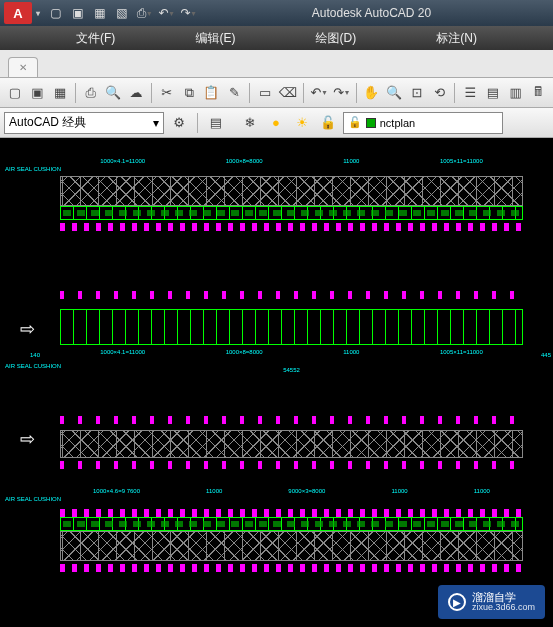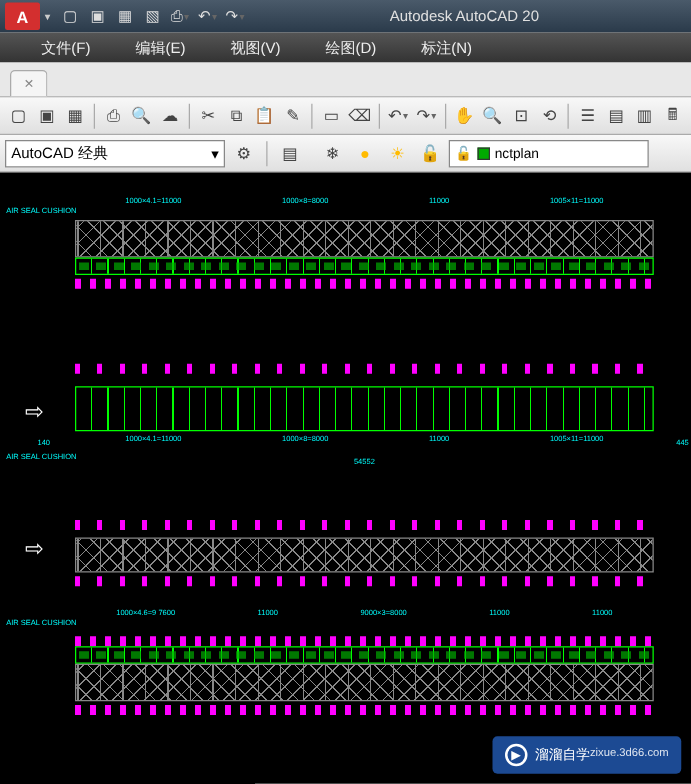--- a/index.html
+++ b/index.html
@@ -7,37 +7,37 @@
 
 
 .titlebar { height: 26px; background: linear-gradient(#4a5a6a, #2a3a4a); display: flex; align-items: center; padding: 0 4px; }
 .app-logo { width: 28px; height: 22px; background: #d32f2f; border-radius: 2px; display: flex; align-items: center; justify-content: center; color: #fff; font-weight: bold; font-size: 13px; position: relative; }
 .app-logo::after { content: "▾"; position: absolute; right: -8px; font-size: 8px; color: #ccc; }
 .qat { display: flex; gap: 2px; margin-left: 14px; }
 .qat-btn { width: 20px; height: 20px; display: flex; align-items: center; justify-content: center; font-size: 12px; color: #ddd; cursor: pointer; }
 .titlebar-title { flex: 1; text-align: center; color: #e0e0e0; font-size: 12px; padding-right: 4px; white-space: nowrap; overflow: hidden; }
 
 
-.menubar { height: 24px; background: linear-gradient(#555, #333); display: flex; align-items: center; padding: 0 21px; gap: 12px; }
+.menubar { height: 24px; background: linear-gradient(#555, #333); display: flex; align-items: center; padding: 0 64px; gap: 0; justify-content: space-between; }
 .menubar-item { color: #eee; font-size: 12px; padding: 0 12px; cursor: pointer; }
 
 
 .tabbar { height: 28px; background: #e8e8e8; display: flex; align-items: flex-end; padding: 0 8px; border-bottom: 1px solid #aaa; }
 .tab { background: #f5f5f5; border: 1px solid #aaa; border-bottom: none; border-radius: 4px 4px 0 0; padding: 4px 10px; font-size: 12px; display: flex; align-items: center; gap: 6px; }
 .tab-close { font-size: 10px; color: #888; cursor: pointer; }
 
 
 .toolbar { height: 30px; background: linear-gradient(#f8f8f8, #e0e0e0); border-bottom: 1px solid #aaa; display: flex; align-items: center; padding: 0 4px; gap: 1px; }
 .tb-btn { width: 22px; height: 22px; display: flex; align-items: center; justify-content: center; font-size: 13px; cursor: pointer; border: 1px solid transparent; border-radius: 2px; color: #444; }
 .tb-sep { width: 1px; height: 20px; background: #aaa; margin: 0 3px; }
 .tb-dropdown { display: flex; align-items: center; }
 .tb-dropdown::after { content: "▾"; font-size: 8px; margin-left: 1px; color: #666; }
 
 .toolbar2 { height: 30px; background: linear-gradient(#f8f8f8, #e0e0e0); border-bottom: 1px solid #aaa; display: flex; align-items: center; padding: 0 4px; gap: 4px; }
-.workspace-select { height: 22px; width: 176px; font-size: 12px; border: 1px solid #888; background: #fff; padding: 0 4px; display: flex; align-items: center; justify-content: space-between; }
+.workspace-select { height: 22px; width: 160px; font-size: 12px; border: 1px solid #888; background: #fff; padding: 0 4px; display: flex; align-items: center; justify-content: space-between; }
 .layer-panel { display: flex; align-items: center; gap: 4px; margin-left: 8px; }
 .layer-select { height: 22px; min-width: 160px; border: 1px solid #888; background: #fff; font-size: 11px; display: flex; align-items: center; padding: 0 4px; gap: 4px; }
 .layer-swatch { width: 10px; height: 10px; background: #0a0; border: 1px solid #333; }
 
 
 .canvas { position: absolute; top: 138px; left: 0; right: 0; bottom: 0; background: #000; overflow: hidden; }
 .drawing { position: absolute; inset: 0; }
 
 
 .row { position: absolute; left: 60px; right: 30px; }
@@ -47,21 +47,21 @@
 .truss { height: 30px; background: repeating-linear-gradient(90deg, transparent 0 1px, #888 1px 2px, transparent 2px 18px), repeating-linear-gradient(45deg, transparent 0 8px, #888 8px 9px), repeating-linear-gradient(-45deg, transparent 0 8px, #888 8px 9px); border: 1px solid #888; position: relative; }
 .truss-green { height: 14px; border: 1px solid #0f0; background: repeating-linear-gradient(90deg, transparent 0 12px, #0f0 12px 13px); position: relative; }
 .pink-dots { height: 8px; background: repeating-linear-gradient(90deg, #f0f 0 5px, transparent 5px 12px); margin-top: 3px; }
 .pink-dots.sparse { background: repeating-linear-gradient(90deg, #f0f 0 4px, transparent 4px 18px); }
 .green-boxes { position: absolute; top: 3px; bottom: 3px; left: 0; right: 0; background: repeating-linear-gradient(90deg, transparent 0 2px, #0a0 2px 10px, transparent 10px 14px); opacity: 0.7; }
 .arrow { position: absolute; left: 20px; font-size: 18px; color: #fff; }
 
 
 .watermark { position: absolute; right: 8px; bottom: 8px; background: rgba(30, 80, 160, 0.92); color: #fff; font-size: 11px; padding: 6px 10px; border-radius: 4px; display: flex; align-items: center; gap: 6px; }
 .watermark-logo { width: 18px; height: 18px; border: 2px solid #fff; border-radius: 50%; display: flex; align-items: center; justify-content: center; font-size: 10px; }
-.watermark-text { display: flex; flex-direction: row; line-height: 1.1; }
+.watermark-text { display: flex; flex-direction: column; line-height: 1.1; }
 .watermark-url { font-size: 9px; opacity: 0.85; }
 </style>
 </head>
 <body>
 
 <div class="titlebar">
   <div class="app-logo">A</div>
   <div class="qat">
     <div class="qat-btn">▢</div>
     <div class="qat-btn">▣</div>
@@ -70,21 +70,20 @@
     <div class="qat-btn tb-dropdown">⎙</div>
     <div class="qat-btn tb-dropdown">↶</div>
     <div class="qat-btn tb-dropdown">↷</div>
   </div>
   <div class="titlebar-title">Autodesk AutoCAD 20</div>
 </div>
 
 <div class="menubar">
   <div class="menubar-item">文件(F)</div>
   <div class="menubar-item">编辑(E)</div>
-  <div class="menubar-item">视图(V)</div>
   <div class="menubar-item">绘图(D)</div>
   <div class="menubar-item">标注(N)</div>
 </div>
 
 <div class="tabbar">
   <div class="tab">
     <span class="tab-close">✕</span>
   </div>
 </div>
 

